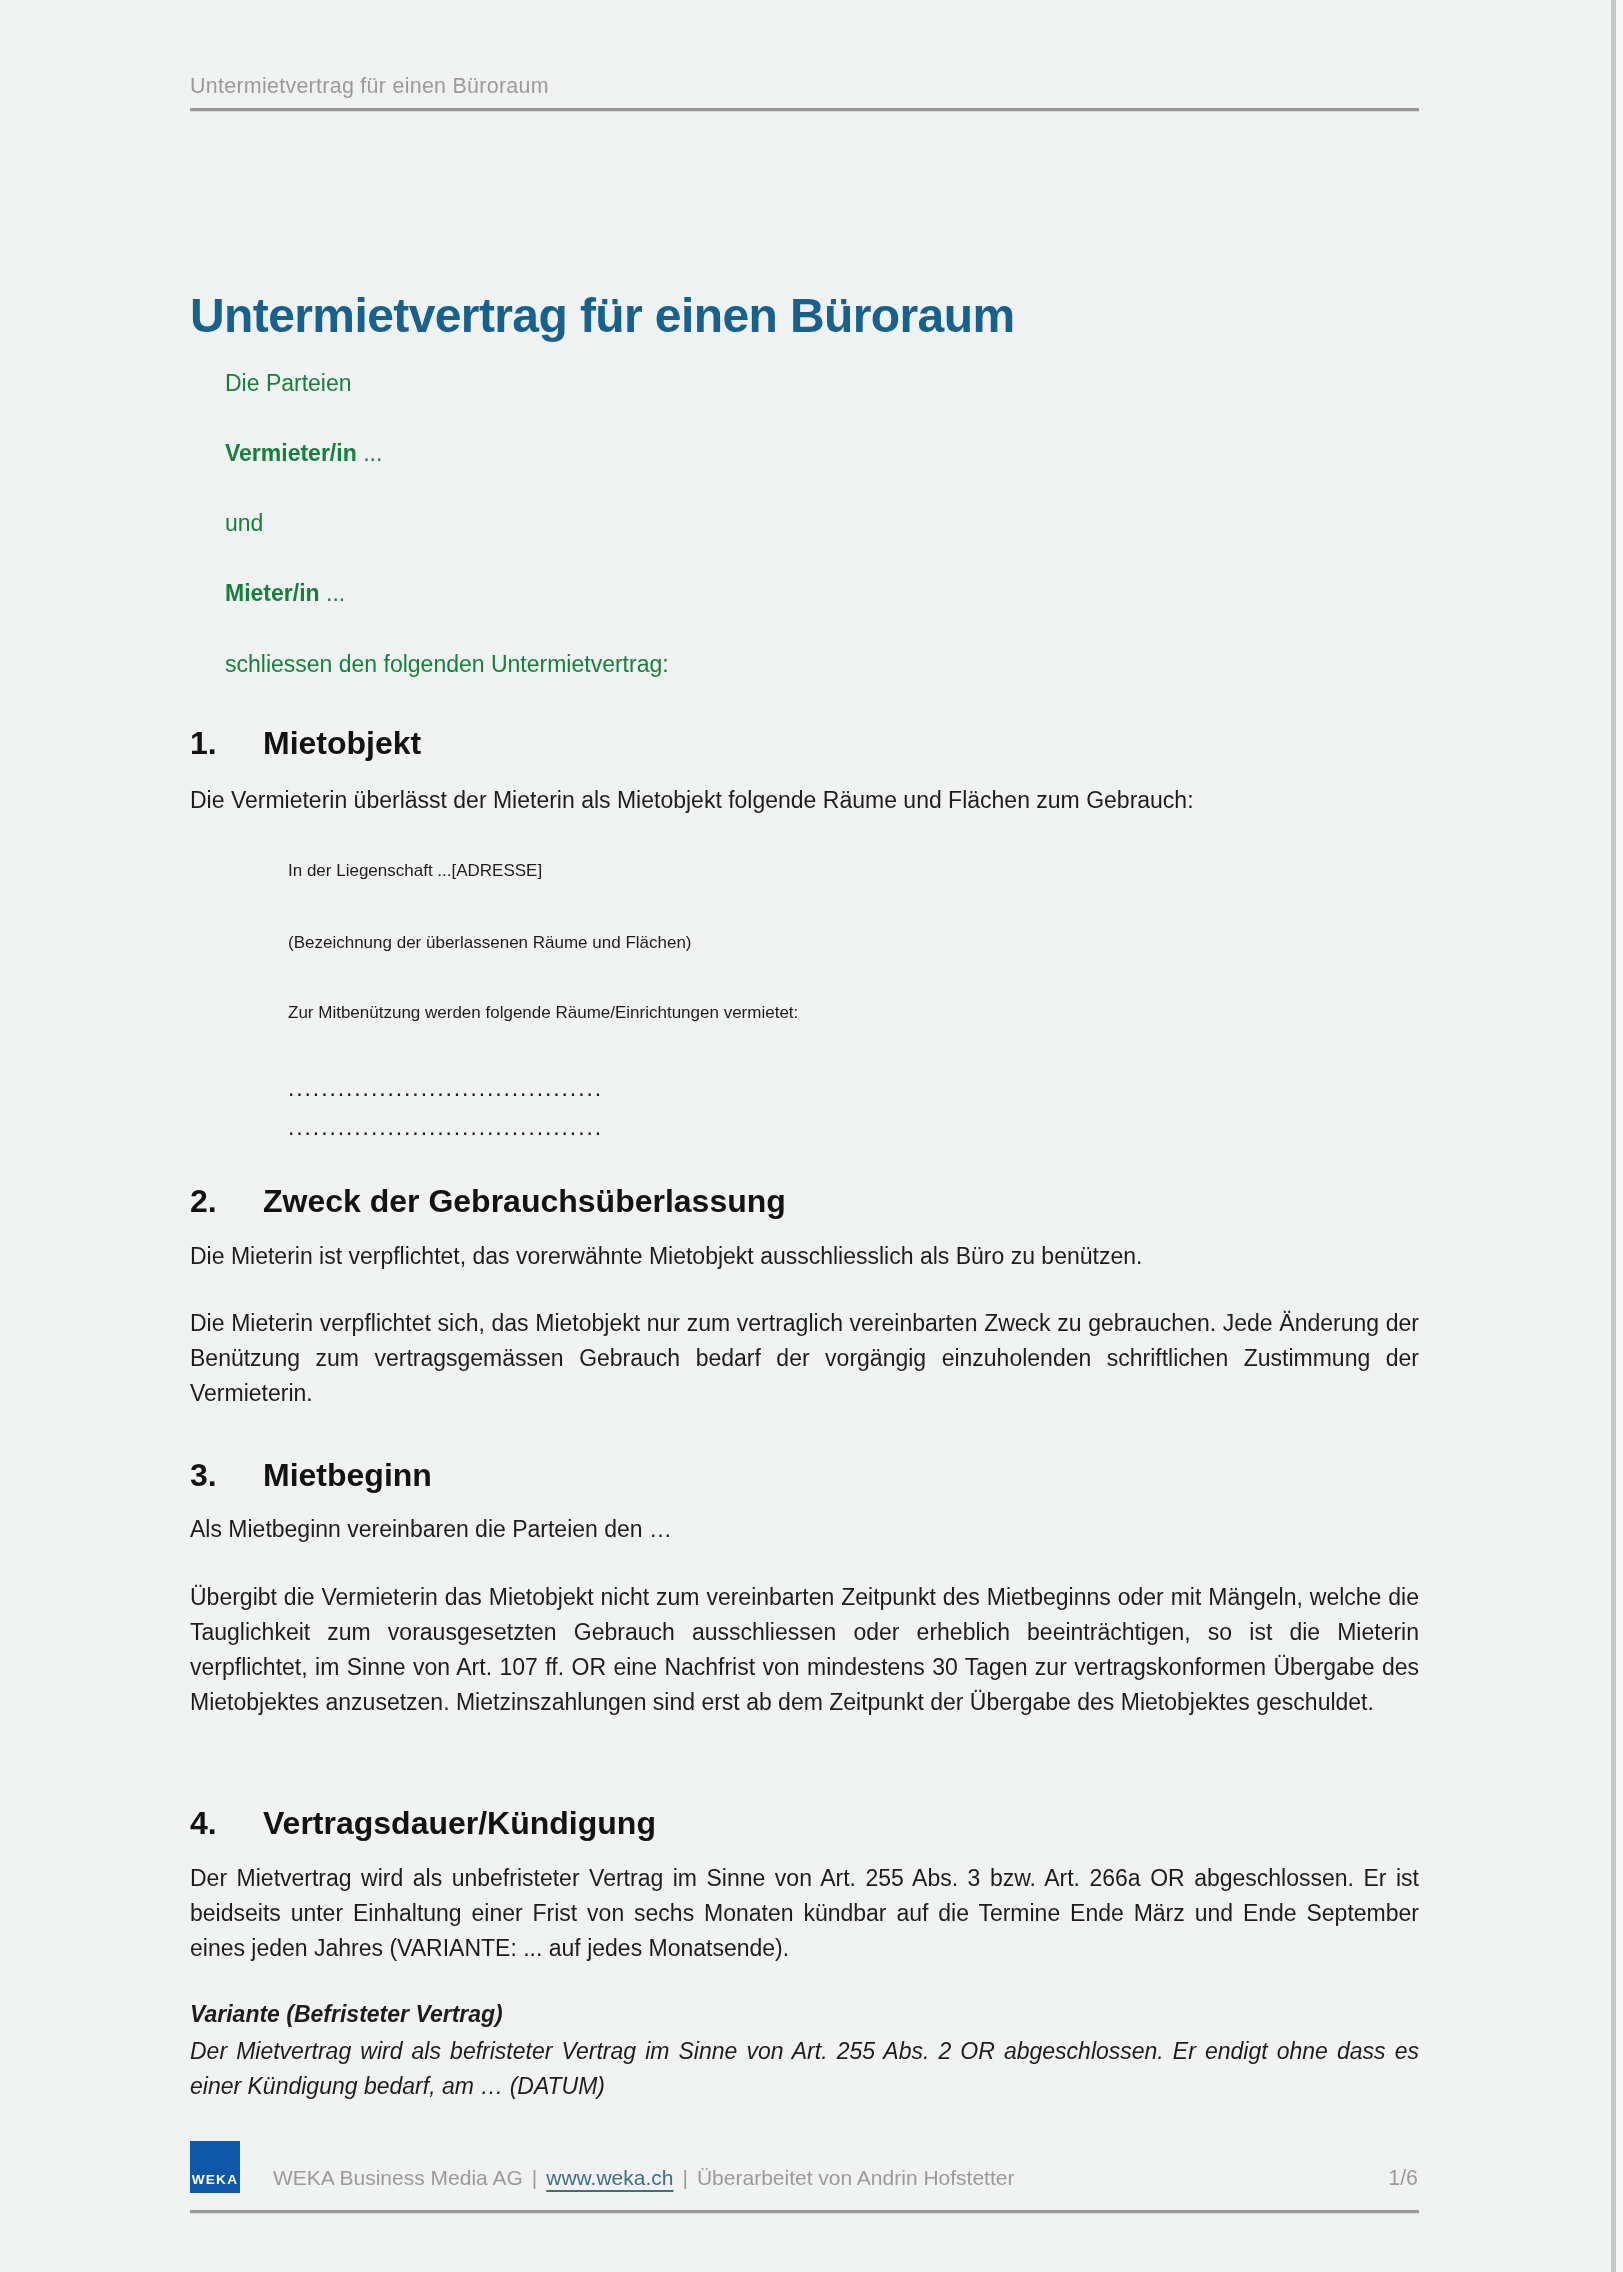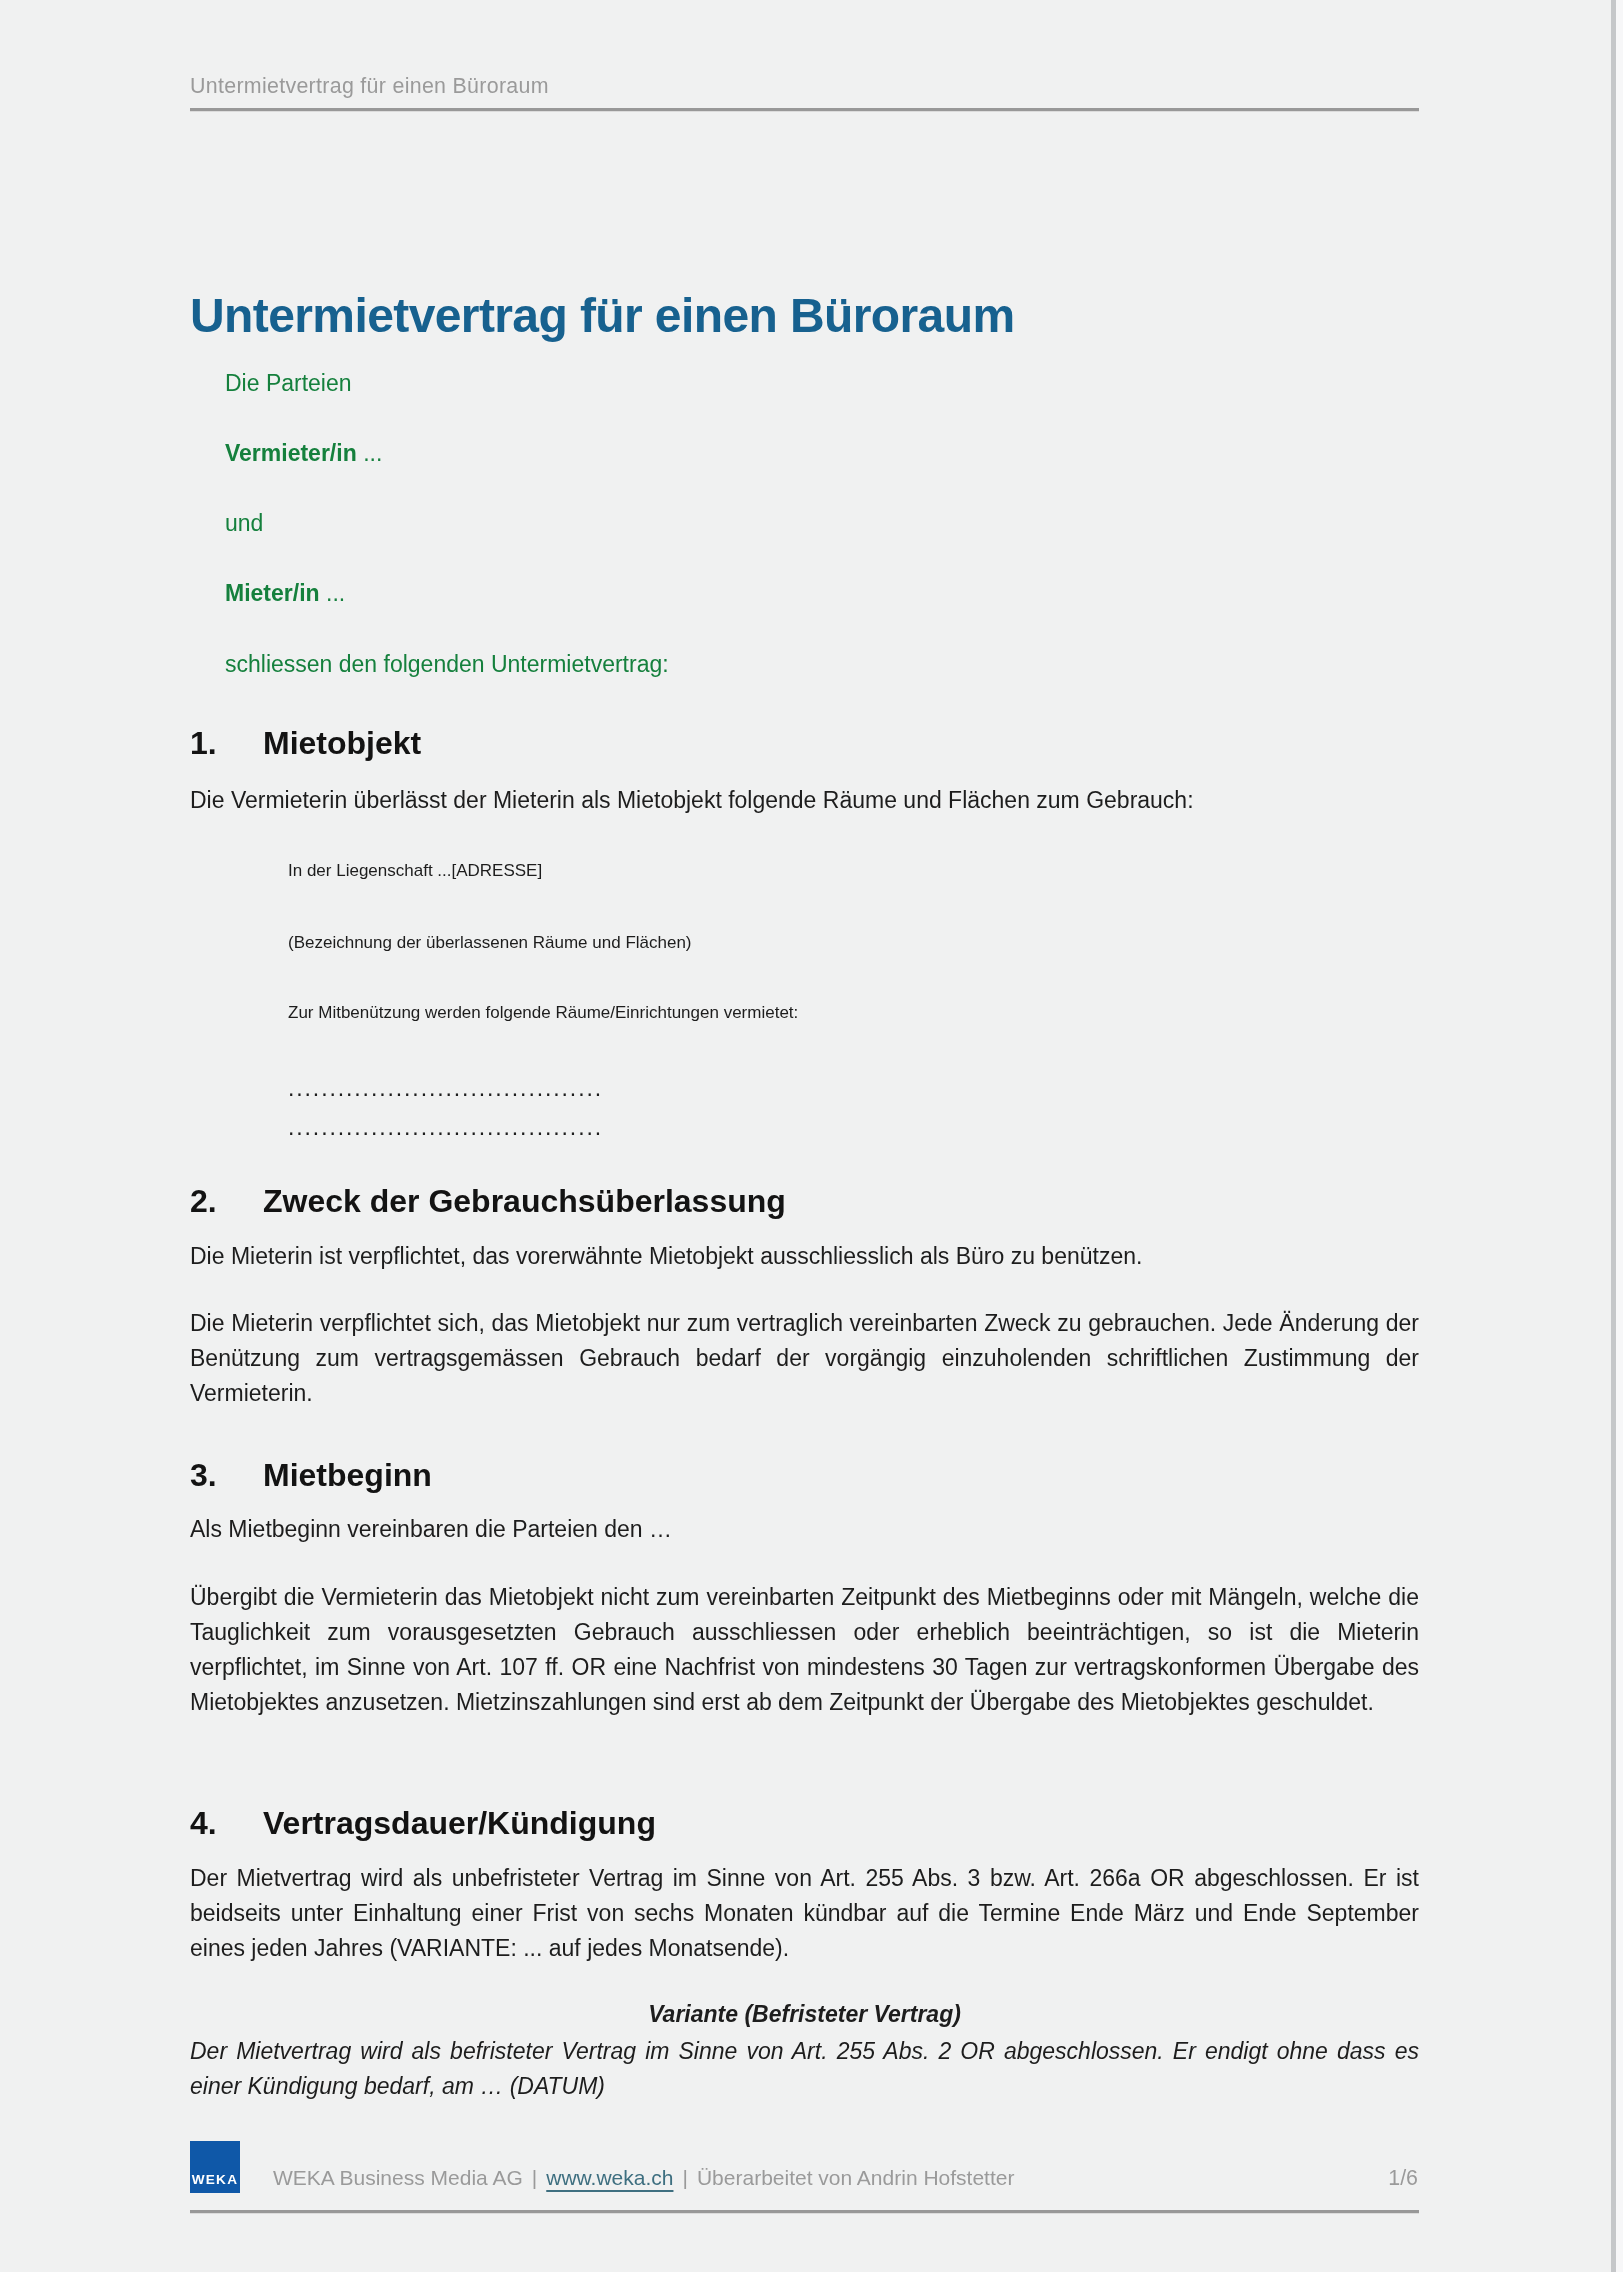--- a/index.html
+++ b/index.html
@@ -25,21 +25,21 @@
   .lbl-val{margin-left:6.5px;}
   
   .sec-h{left:190px;font-size:32px;font-weight:bold;color:#131313;}
   .sec-num{display:inline-block;width:73px;}
   
   .para{left:190px;width:1229px;font-size:23px;line-height:35px;color:#1d1d1d;}
   .just{text-align:justify;}
   .indent{left:288px;width:1131px;font-size:17px;line-height:35px;color:#1d1d1d;}
   .dots{left:288px;font-size:23px;letter-spacing:1.9px;color:#1d1d1d;}
   .italic{font-style:italic;}
-  .bold{font-weight:bold;text-align:center;}
+  .bold{font-weight:bold;}
   
   .weka-logo{left:190px;top:2141px;width:50px;height:52px;background:#0F58A8;}
   .weka-logo span{
     position:absolute;left:0;right:0;bottom:6.5px;
     text-align:center;color:#ffffff;font-weight:bold;
     font-size:13.6px;letter-spacing:1.3px;font-family:"Liberation Sans",sans-serif;
   }
   .ftr-text{left:273px;top:2166px;font-size:21px;color:#9a9a9a;text-align:right;}
   .ftr-sep{margin:0 9px;color:#9a9a9a;}
   .ftr-link{color:#3E6F80;text-decoration:underline;text-underline-offset:4.5px;cursor:pointer;}

